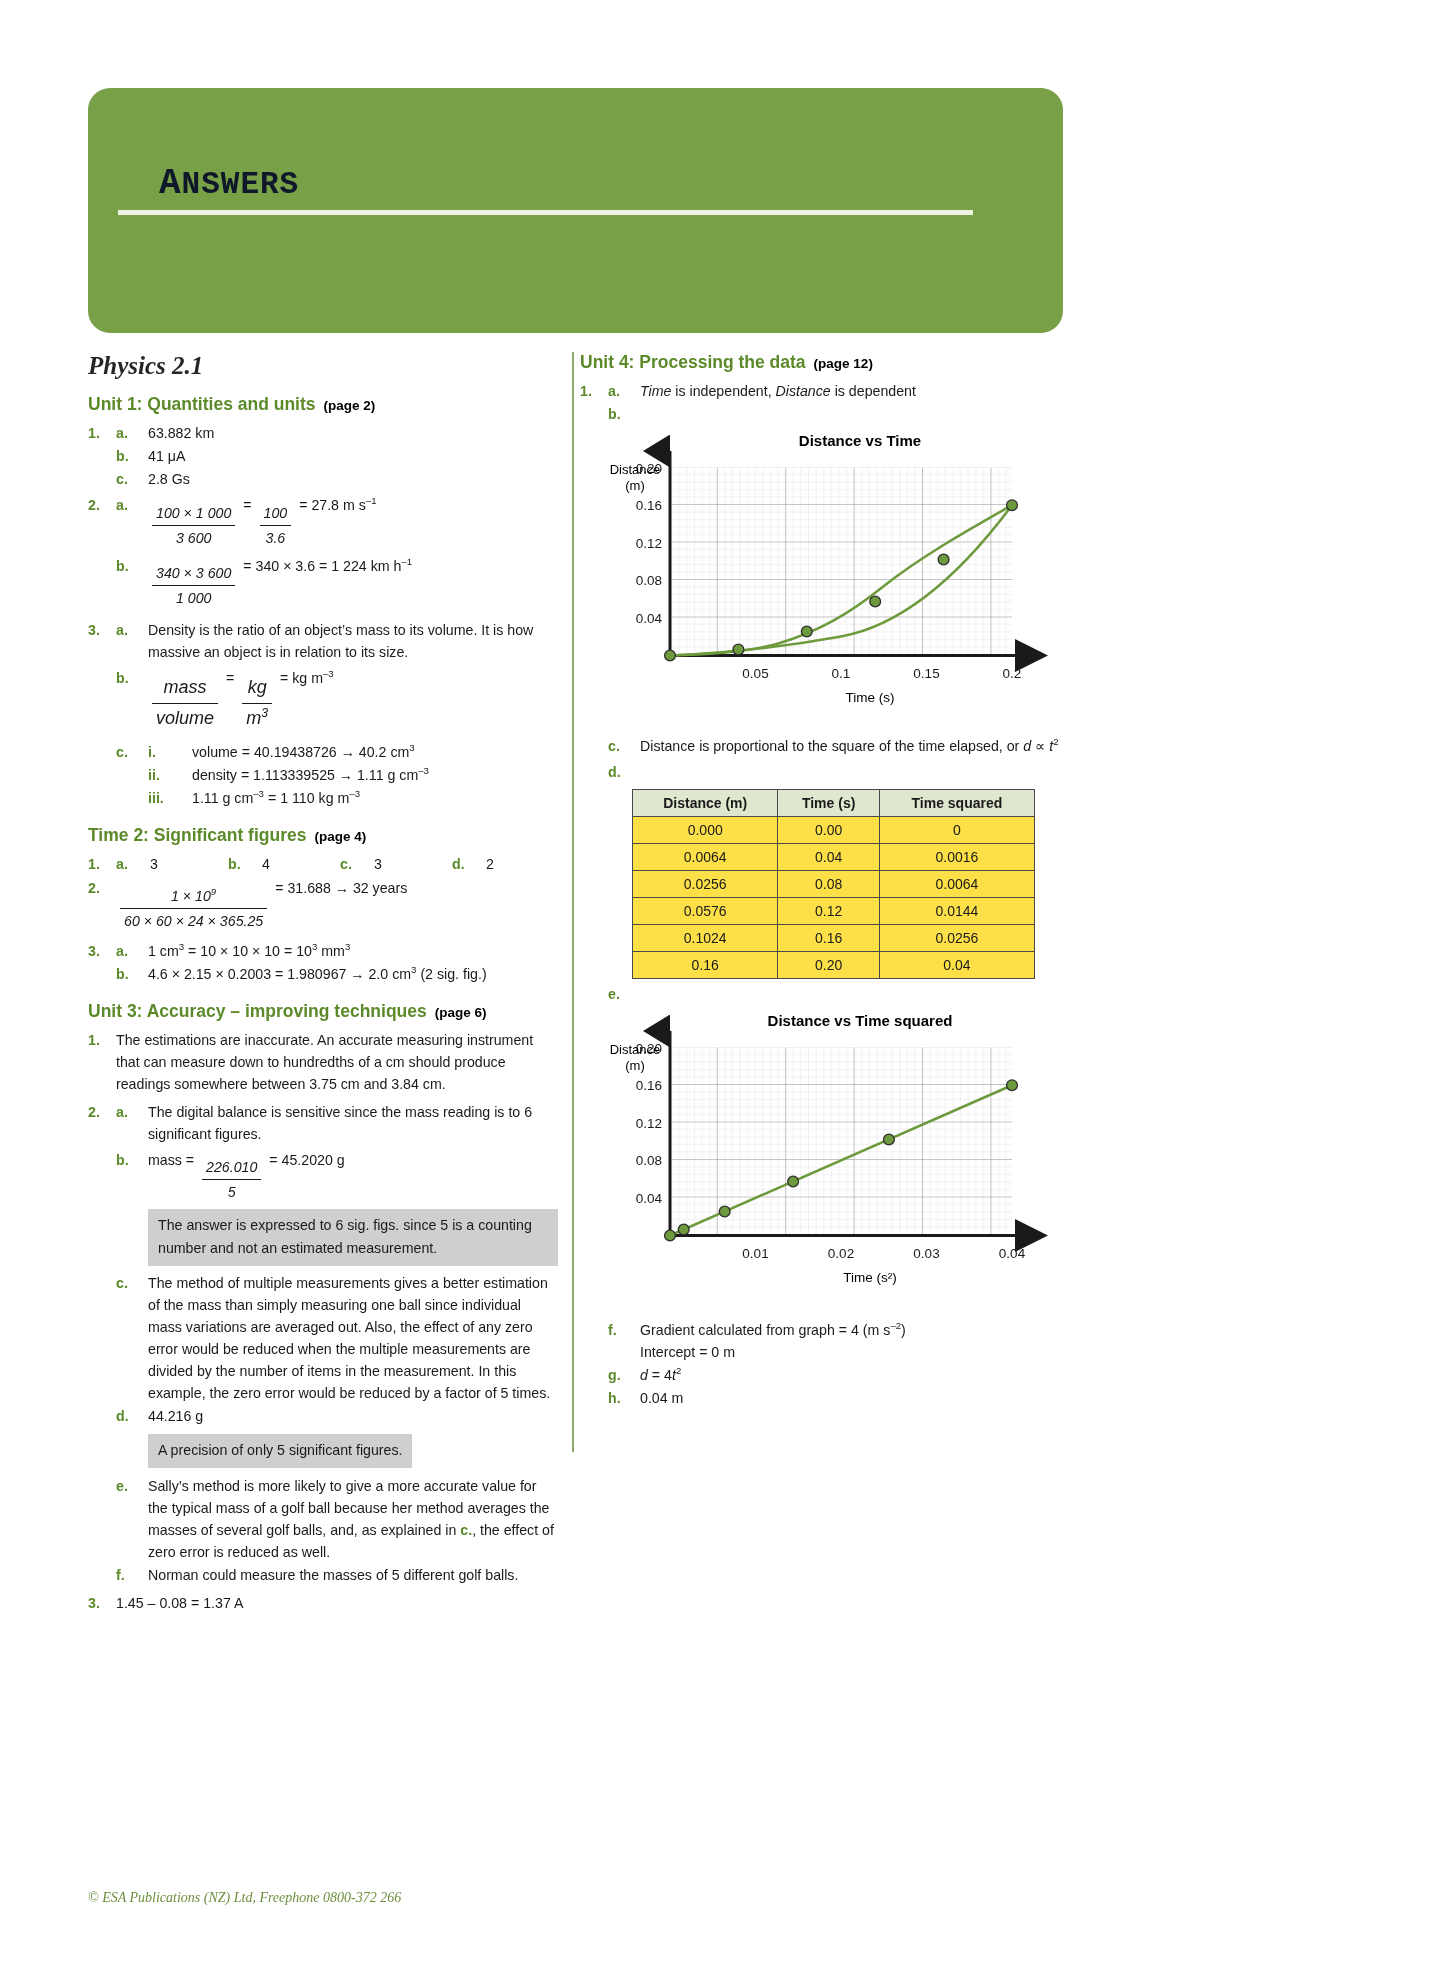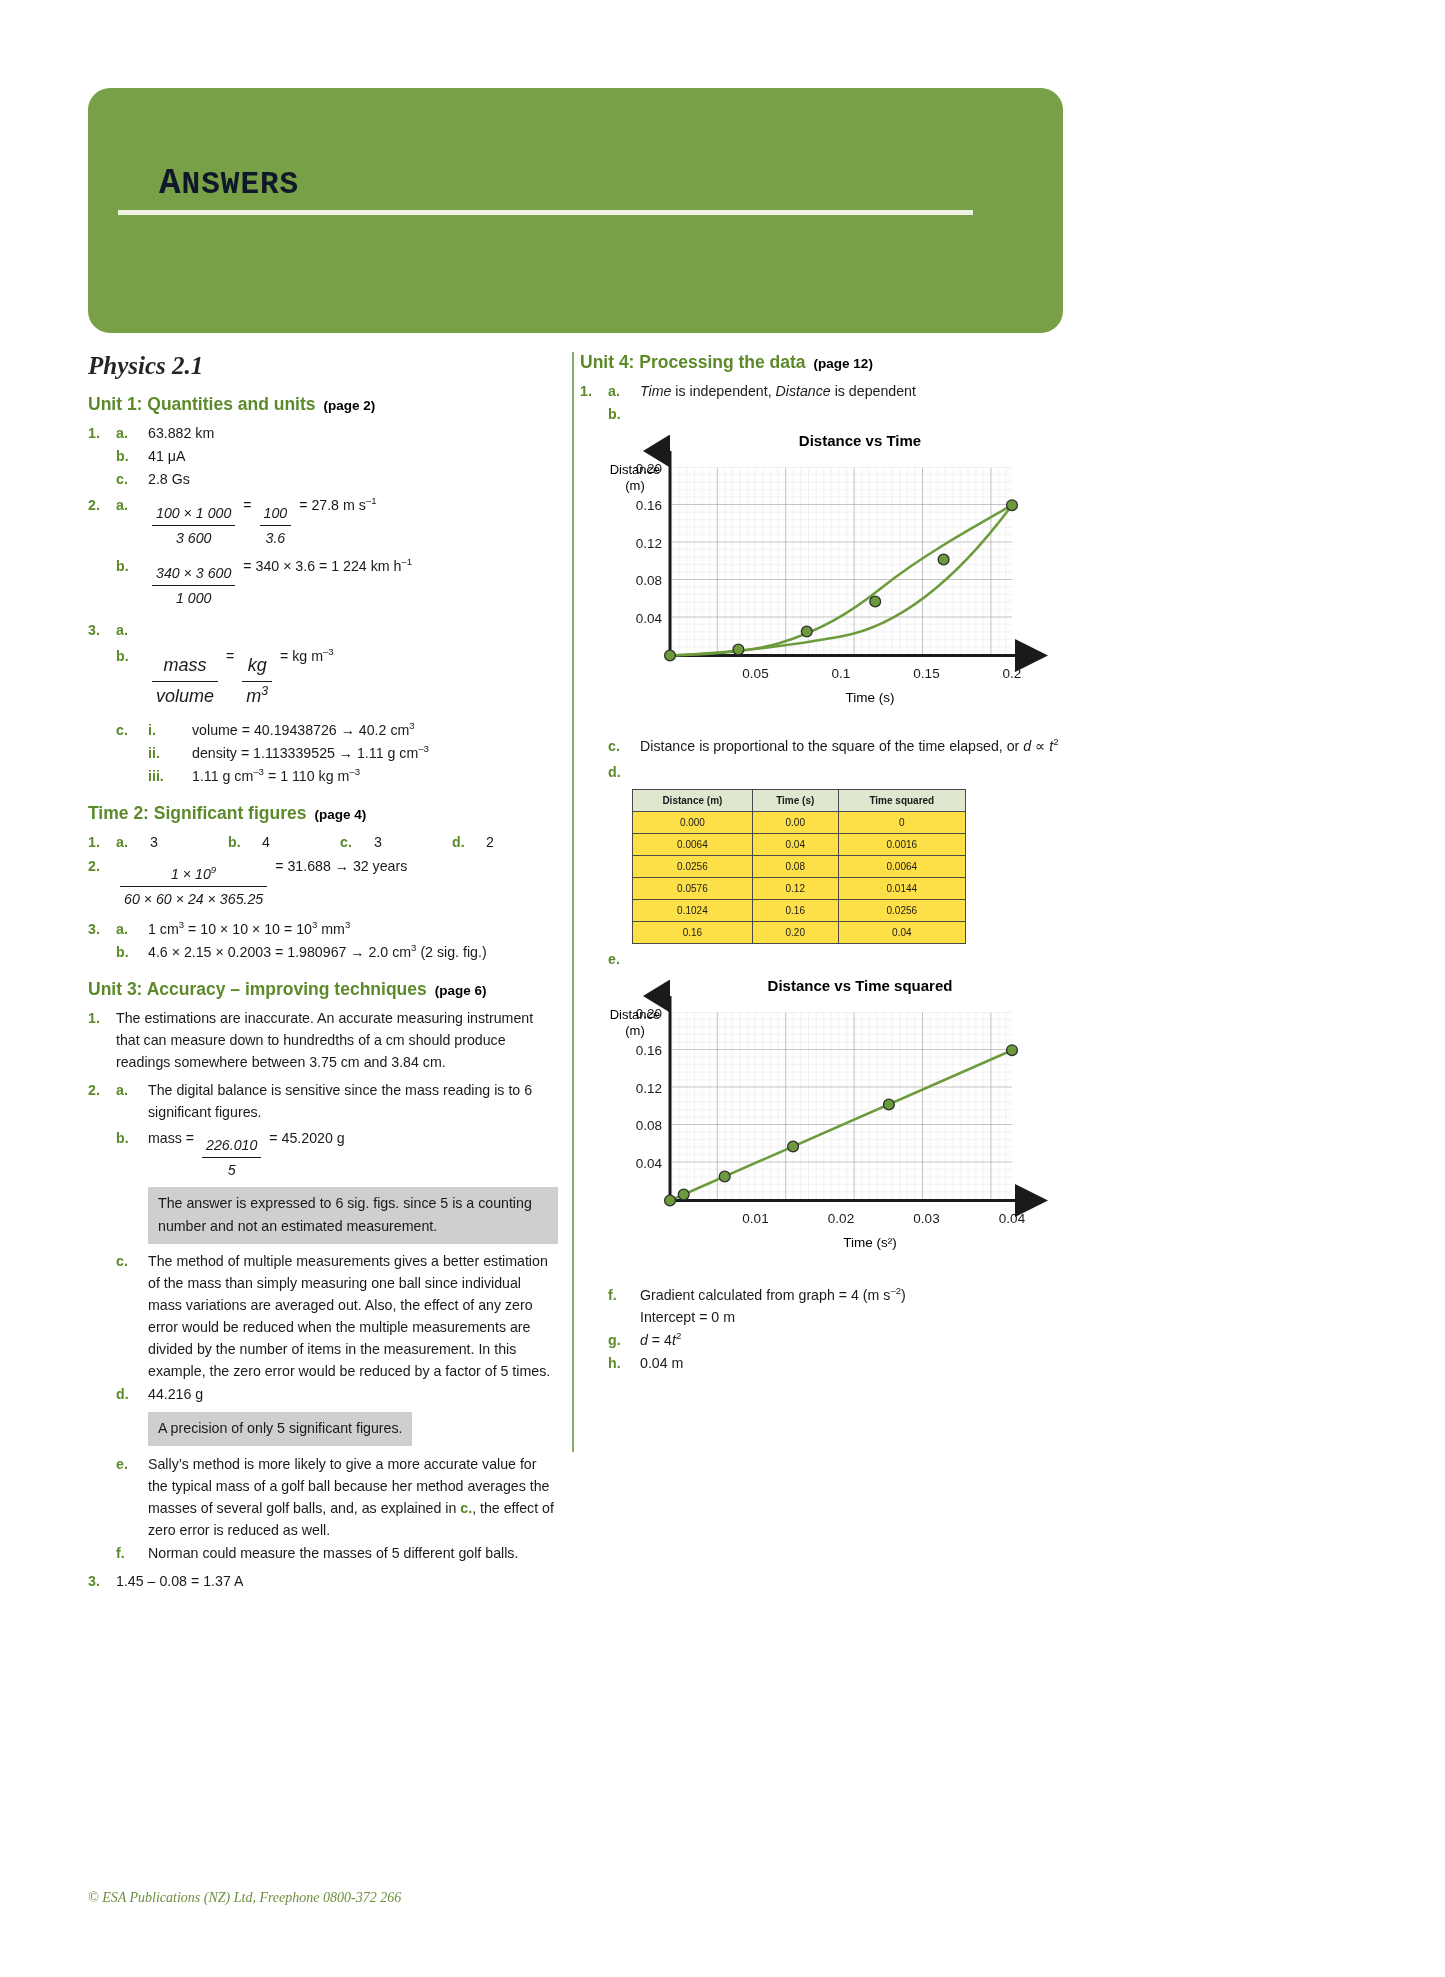--- a/index.html
+++ b/index.html
@@ -88,22 +88,22 @@
   .quad { display:flex; font-size:14.2px; }
   .quad .cell { display:flex; width:112px; }
   .quad .cell .let { width:34px; flex:0 0 34px; }
 
   
   .chart-wrap { position:relative; margin:4px 0 2px 0; }
   .ytick, .xtick { font-size:13.5px; fill:#1a1a1a; }
 
   
   table.data {
-    border-collapse:collapse; margin:6px 0 2px 0; width:334px;
-    font-size:10px;
+    border-collapse:collapse; margin:6px 0 2px 0; width:403px;
+    font-size:14px;
   }
   table.data th, table.data td {
     border:1.4px solid #4a4a4a; padding:5px 8px; text-align:center;
   }
   table.data th { background:#dfe7cf; font-weight:bold; }
   table.data td { background:#fde047; }
 
   
   .footer {
     position:absolute; left:88px; top:1890px;
@@ -172,20 +172,21 @@
           <span class="nu">340 × 3 600</span>
           <span class="de">1 000</span>
         </span>
         <span>= 340 × 3.6 = 1 224 km h</span><sup>–1</sup>
       </span>
     </div>
 
     <div class="row" style="margin-top:10px;">
       <span class="num">3.</span>
       <span class="let">a.</span>
+      <span class="body">Density is the ratio of an object’s mass to its volume. It is how massive an object is in relation to its size.</span>
     </div>
 
     <div class="row" style="margin-top:4px;">
       <span class="num"></span>
       <span class="let">b.</span>
       <span class="body">
         <span class="frac sm">
           <span class="nu">mass</span>
           <span class="de">volume</span>
         </span>

